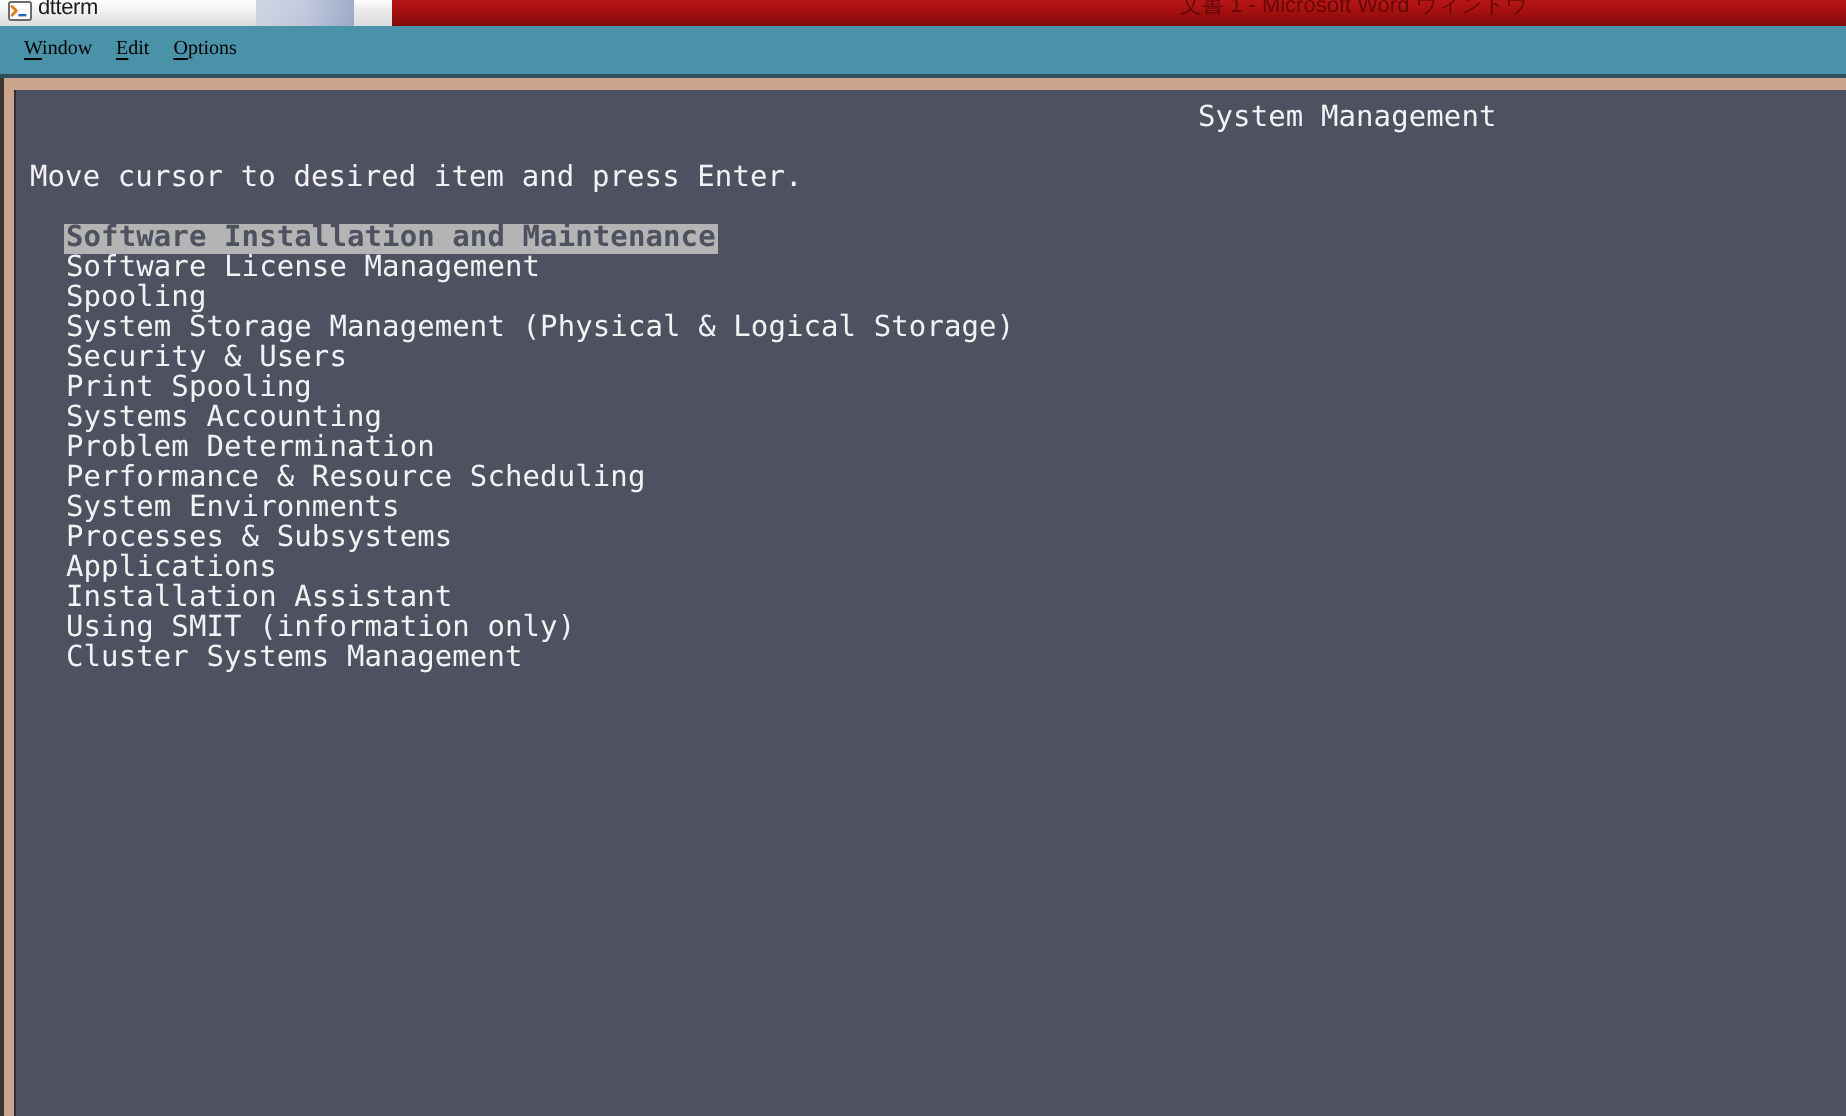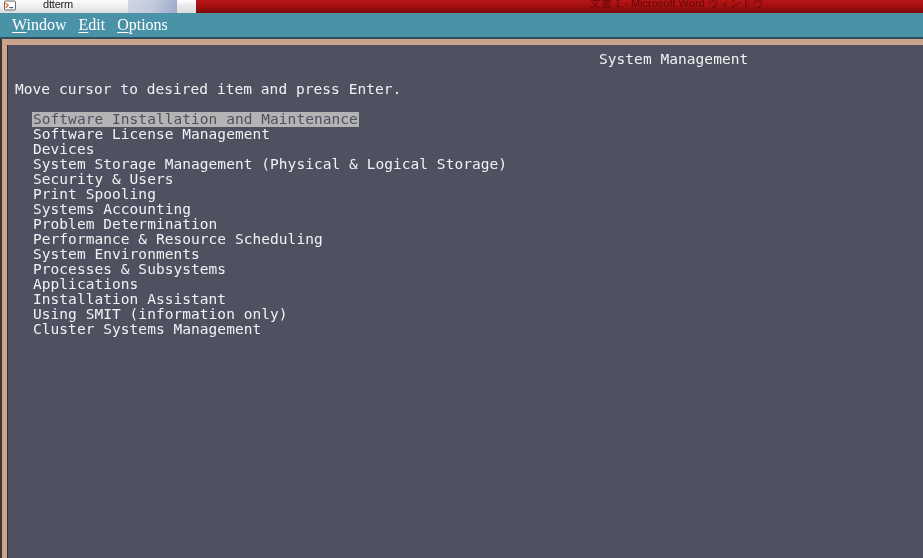--- a/index.html
+++ b/index.html
@@ -28,21 +28,20 @@
   .dt-left {
     position: absolute;
     left: 0;
     top: 0;
     width: 177px;
     height: 13px;
     background: linear-gradient(to bottom, #fdfdfd 0%, #f0f0f0 45%, #dcdcdc 100%);
     display: flex;
     align-items: center;
     overflow: hidden;
-    gap: 24px;
   }
   .dt-appicon {
     width: 12px;
     height: 12px;
     margin: 0 3px 0 4px;
     flex: 0 0 auto;
     position: relative;
     top: -1px;
   }
   .dt-appname {
@@ -103,22 +102,22 @@
     width: 923px;
     height: 26px;
     background: #4a92a7;
     border-bottom: 2px solid #2f4f5c;
     box-sizing: border-box;
     display: flex;
     align-items: center;
   }
   .menu-item {
     font-family: "Liberation Serif", serif;
-    font-size: 16px;
-    color: #ffffff;
+    font-size: 10px;
+    color: #000000;
     line-height: 24px;
     white-space: nowrap;
     padding: 0 6px;
     cursor: default;
     user-select: none;
   }
   .menu-item:first-child { margin-left: 6px; }
   .menu-item .mn {
     text-decoration: underline;
     text-underline-offset: 2px;
@@ -187,20 +186,21 @@
     letter-spacing: 0.05px;
     color: #f2f2f4;
   }
   .menu-line .txt {
     display: inline-block;
     padding: 0 1px;
   }
   .menu-line.selected .txt {
     background: #b4b4b4;
     color: #4d5160;
+    font-weight: bold;
   }
 </style>
 </head>
 <body>
 
 <div class="desktop-titlebar">
   <div class="dt-left">
     <svg class="dt-appicon" viewBox="0 0 12 12">
       <rect x="0.5" y="1" width="11" height="9" rx="1" fill="#ffffff" stroke="#6b6b6b" stroke-width="1"></rect>
       <path d="M2 3.2 L4.2 5.4 L2 7.6" fill="none" stroke="#e07b1f" stroke-width="1.4" stroke-linecap="round" stroke-linejoin="round"></path>
@@ -224,21 +224,21 @@
 
   <div class="term-frame">
     <div class="terminal">
 
       <div class="term-row row-title">System Management</div>
       <div class="term-row row-instr">Move cursor to desired item and press Enter.</div>
 
       <div class="menu-list">
           <div class="menu-line selected"><span class="txt">Software Installation and Maintenance</span></div>
           <div class="menu-line"><span class="txt">Software License Management</span></div>
-          <div class="menu-line"><span class="txt">Devices</span></div>
+          <div class="menu-line"><span class="txt">Spooling</span></div>
           <div class="menu-line"><span class="txt">System Storage Management (Physical &amp; Logical Storage)</span></div>
           <div class="menu-line"><span class="txt">Security &amp; Users</span></div>
           <div class="menu-line"><span class="txt">Print Spooling</span></div>
           <div class="menu-line"><span class="txt">Systems Accounting</span></div>
           <div class="menu-line"><span class="txt">Problem Determination</span></div>
           <div class="menu-line"><span class="txt">Performance &amp; Resource Scheduling</span></div>
           <div class="menu-line"><span class="txt">System Environments</span></div>
           <div class="menu-line"><span class="txt">Processes &amp; Subsystems</span></div>
           <div class="menu-line"><span class="txt">Applications</span></div>
           <div class="menu-line"><span class="txt">Installation Assistant</span></div>

